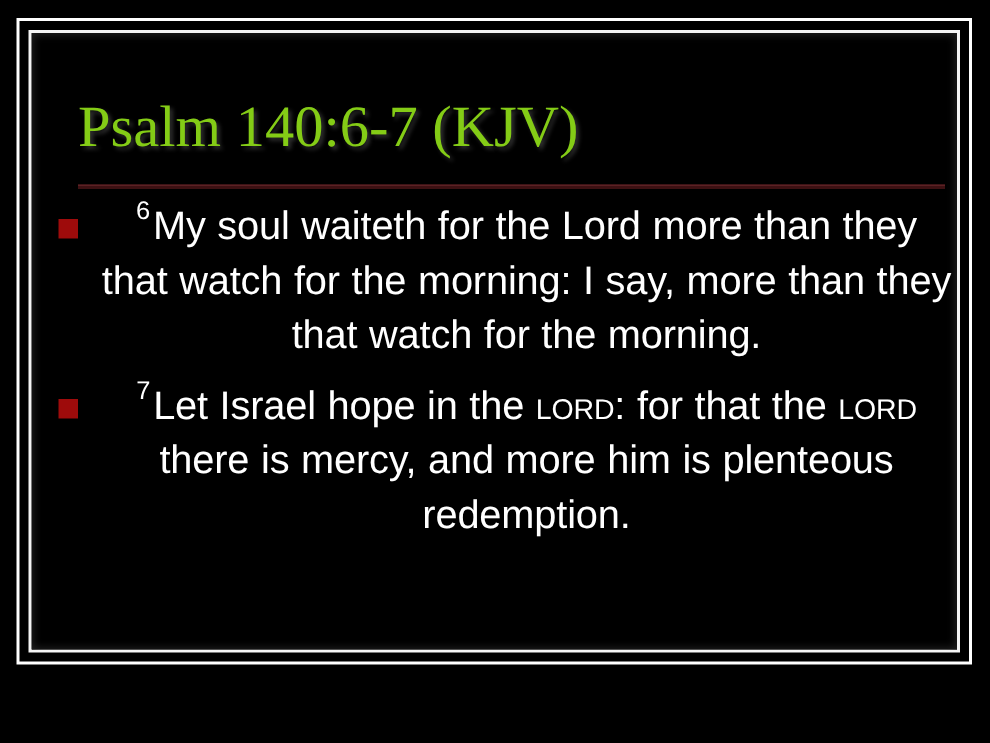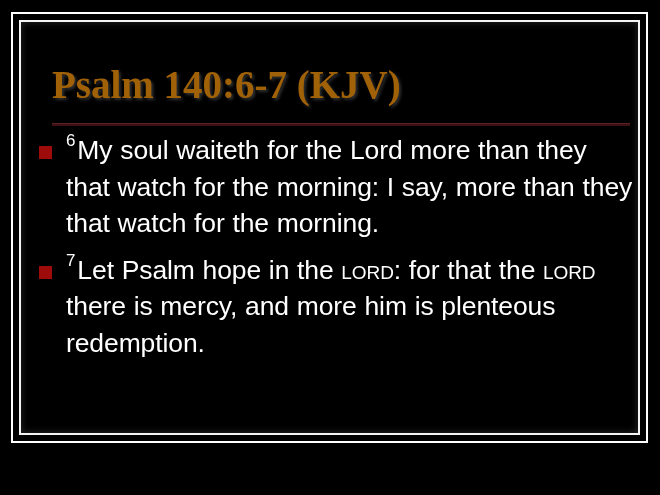--- a/index.html
+++ b/index.html
@@ -61,24 +61,24 @@
     top: 24px;
     width: 612px;
     height: 407px;
   }
 
   .title {
     position: absolute;
     left: 28px;
     top: 38px;
     font-family: "Liberation Serif", serif;
-    font-weight: bold;
+    font-weight: normal;
     font-size: 39px;
     line-height: 46px;
-    color: #a16207;
+    color: #84cc16;
     letter-spacing: 0px;
     text-shadow: 2px 2px 3px rgba(90,90,90,0.55);
     white-space: nowrap;
   }
 
   .divider {
     position: absolute;
     left: 28px;
     top: 99px;
     width: 578px;
@@ -111,20 +111,21 @@
   }
 
   .verse-text {
     display: block;
     font-family: "Liberation Sans", sans-serif;
     font-size: 26.5px;
     line-height: 36.5px;
     color: #ffffff;
     letter-spacing: -0.1px;
     word-spacing: 0.5px;
+    text-align: center;
   }
 
   .supnum {
     font-size: 17px;
     vertical-align: 13px;
     line-height: 0;
     padding-right: 2px;
   }
 
   .smallcaps {
@@ -149,18 +150,18 @@
 
     <div class="body-block">
 
       <div class="bullet-row">
         <span class="bullet-marker"></span>
         <span class="verse-text"><span class="supnum">6</span><span>My soul waiteth for the Lord more than they that watch for the morning: I say, more than they that watch for the morning.</span></span>
       </div>
 
       <div class="bullet-row">
         <span class="bullet-marker"></span>
-        <span class="verse-text"><span class="supnum">7</span><span>Let Psalm hope in the </span><span class="smallcaps">Lord</span><span>: for that the </span><span class="smallcaps">Lord</span><span> there is mercy, and more him is plenteous redemption.</span></span>
+        <span class="verse-text"><span class="supnum">7</span><span>Let Israel hope in the </span><span class="smallcaps">Lord</span><span>: for that the </span><span class="smallcaps">Lord</span><span> there is mercy, and more him is plenteous redemption.</span></span>
       </div>
 
     </div>
   </div>
 </div>
 
 </body></html>

